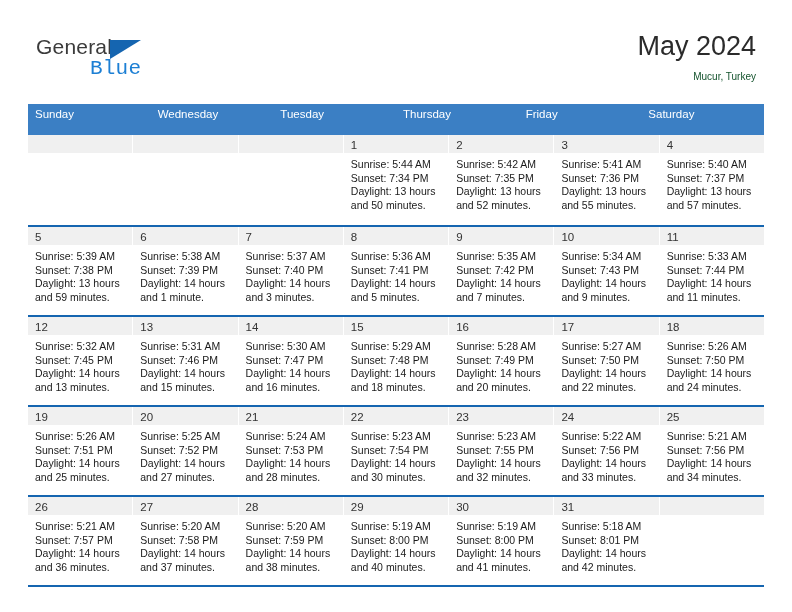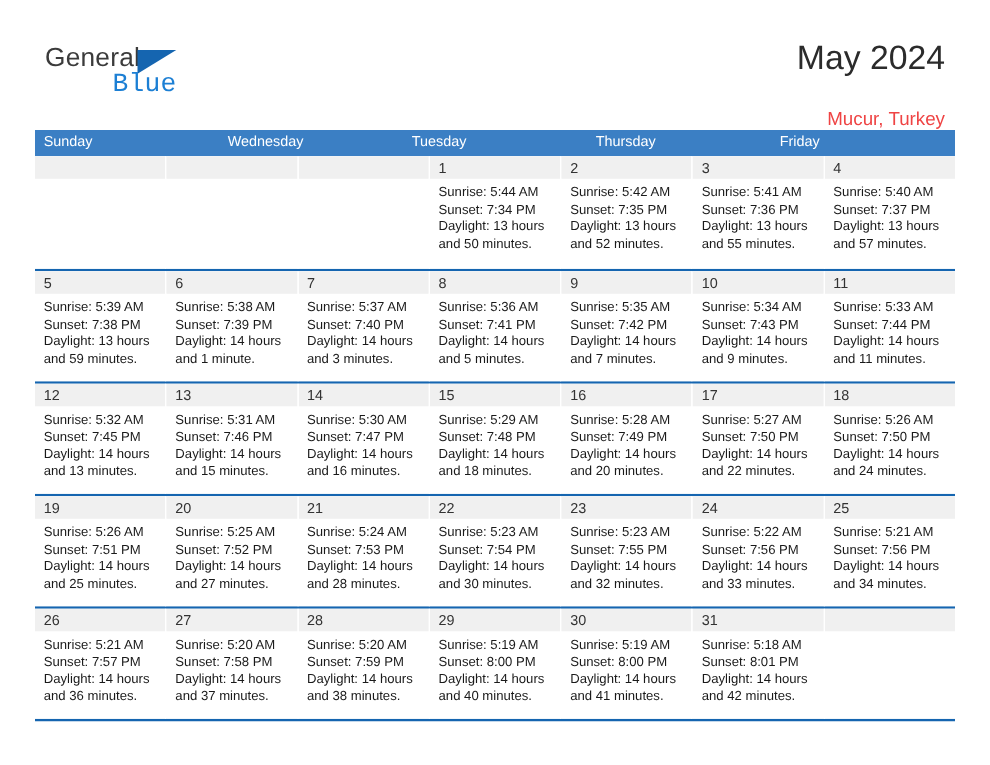--- a/index.html
+++ b/index.html
@@ -73,39 +73,39 @@
     top: 30px;
     text-align: right;
   }
   .cal-title {
     font-size: 27px;
     color: #2b2b2b;
     line-height: 32px;
     white-space: nowrap;
   }
   .cal-subtitle {
-    margin-top: 25px;
-    font-size: 15px;
-    color: #ef4444;
+    margin-top: 6px;
+    font-size: 10px;
+    color: #14532d;
     line-height: 18px;
     white-space: nowrap;
   }
 
   
   .calendar {
     position: absolute;
     left: 28px;
     top: 104px;
     width: 736px;
   }
 
   .weekday-row {
     display: flex;
     width: 736px;
-    height: 21px;
+    height: 31px;
     background: #3b7fc4;
   }
   .weekday-cell {
     flex: 1 1 0;
     box-sizing: border-box;
     padding-left: 7px;
     color: #ffffff;
     font-size: 11.5px;
     line-height: 21px;
     white-space: nowrap;
@@ -185,20 +185,21 @@
 
   </div>
 
   <div class="calendar">
     <div class="weekday-row" id="weekday-row">
         <div class="weekday-cell">Sunday</div>
         <div class="weekday-cell">Wednesday</div>
         <div class="weekday-cell">Tuesday</div>
         <div class="weekday-cell">Thursday</div>
         <div class="weekday-cell">Friday</div>
+        <div class="weekday-cell">Saturday</div>
       </div>
     <div id="weeks-container">
         <div class="week-row">
           <div class="day-cell empty">
             <div class="day-number-band"><span class="day-number"></span></div>
           </div>
           <div class="day-cell empty">
             <div class="day-number-band"><span class="day-number"></span></div>
           </div>
           <div class="day-cell empty">

